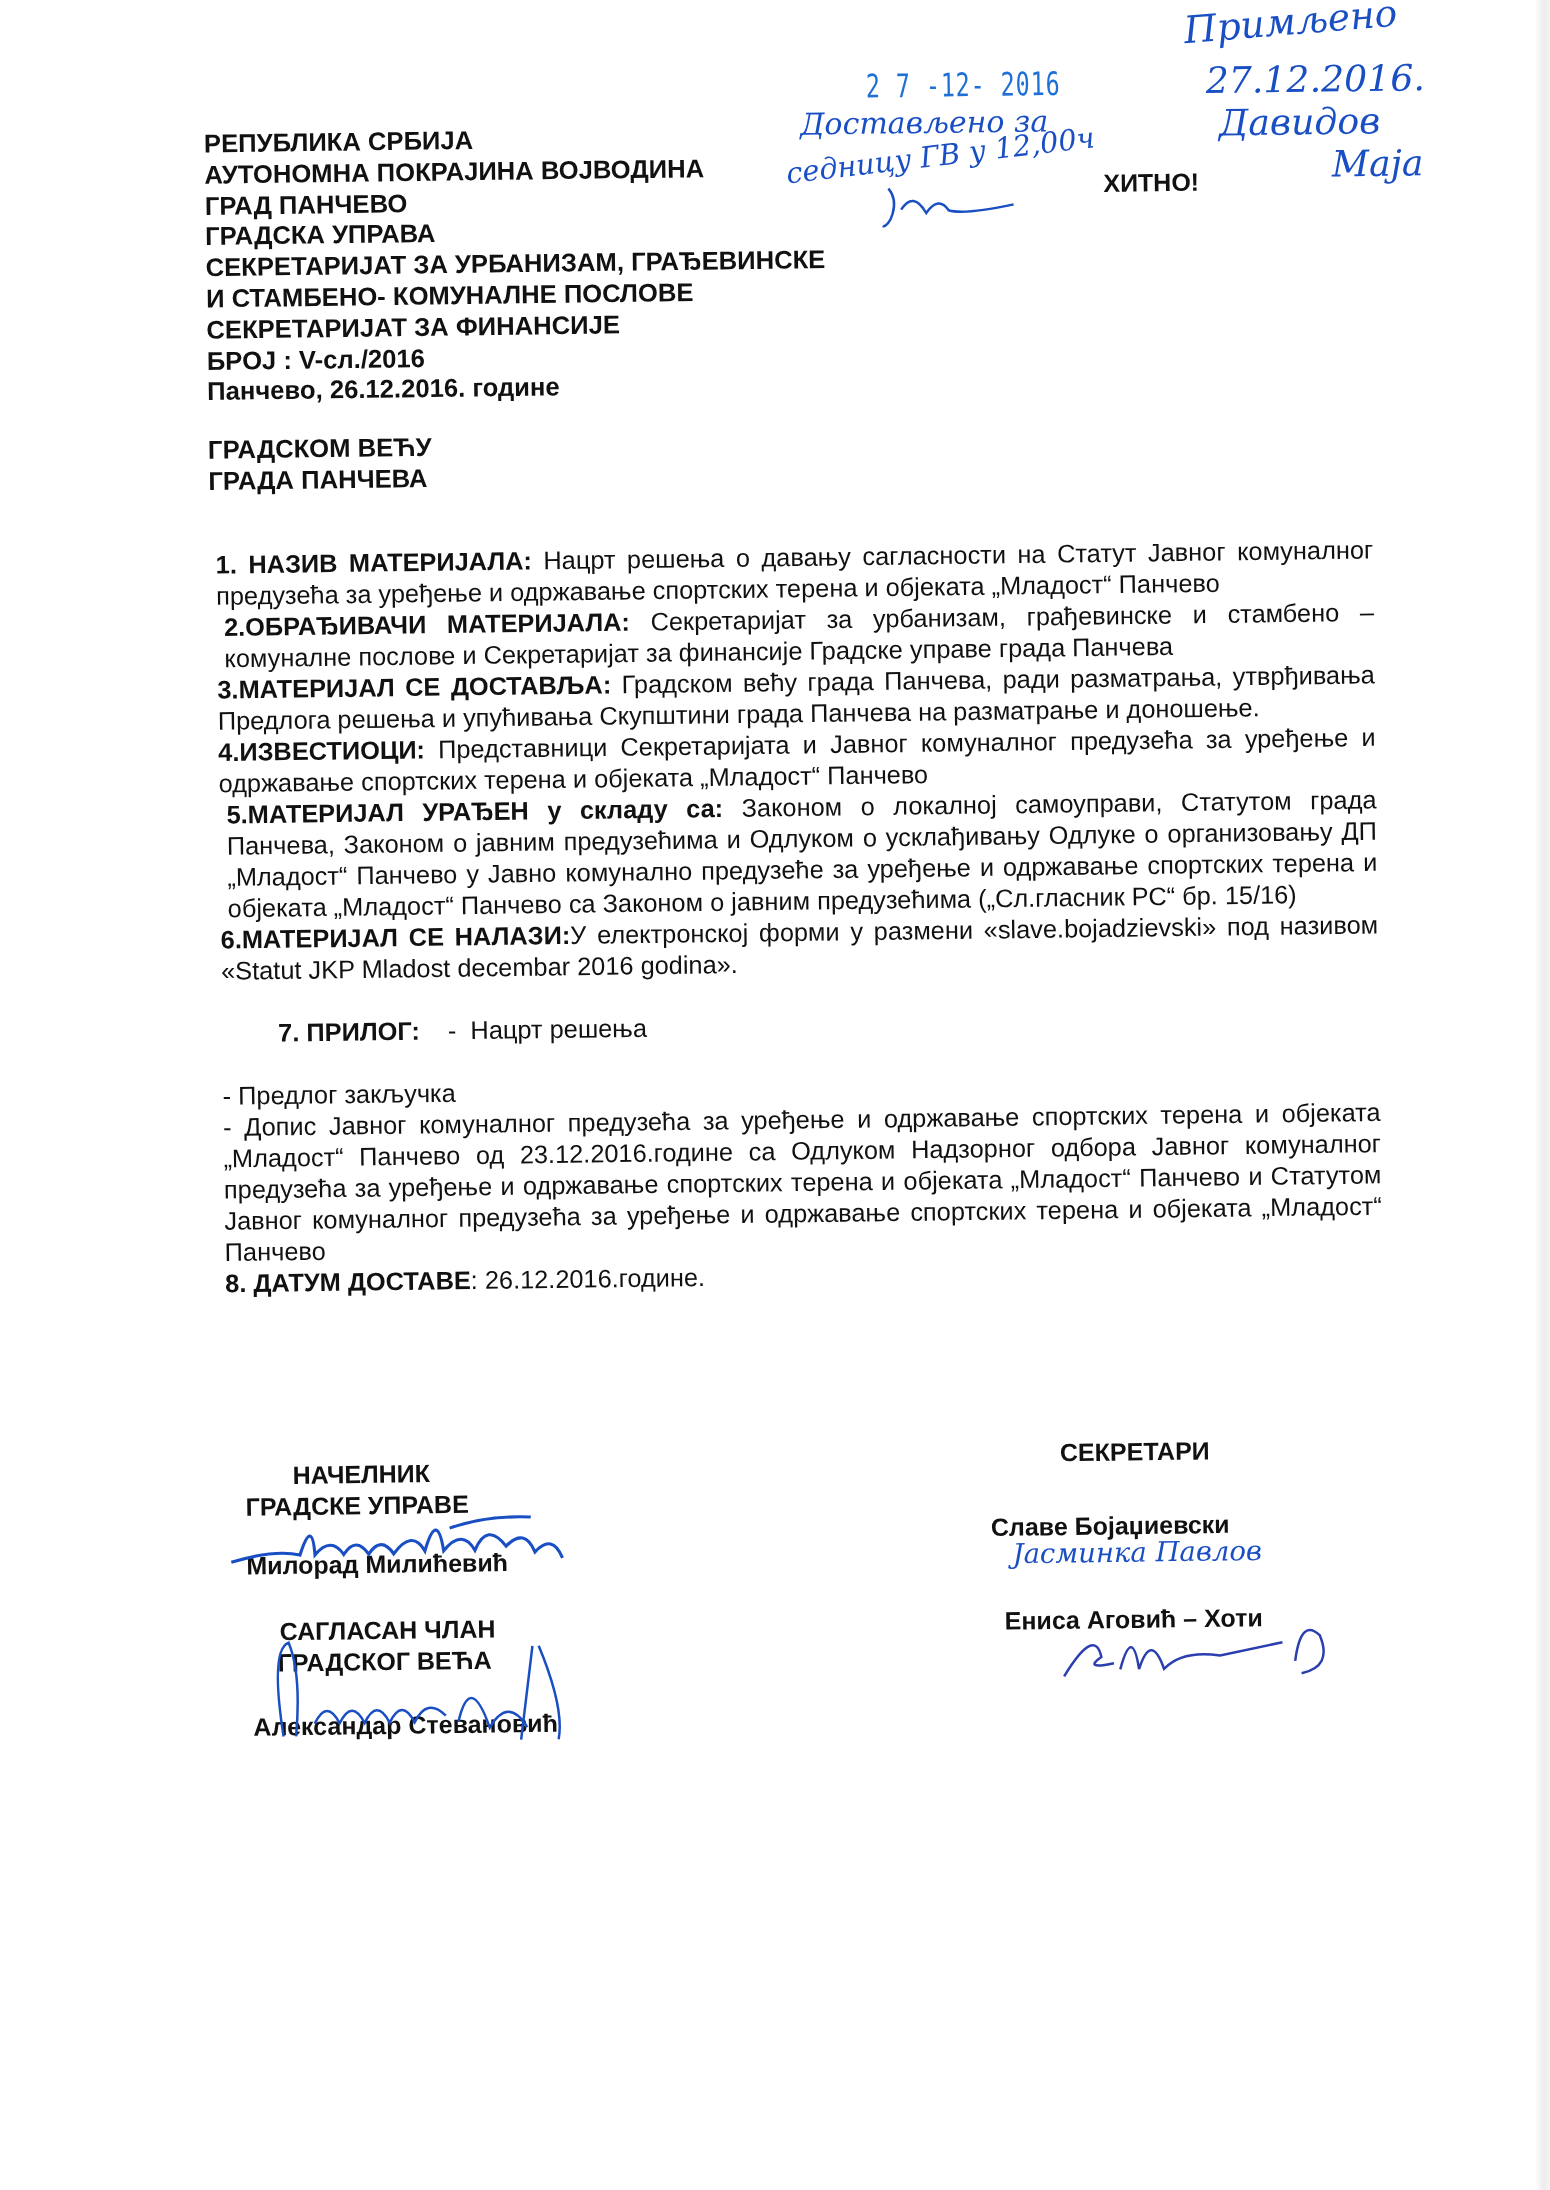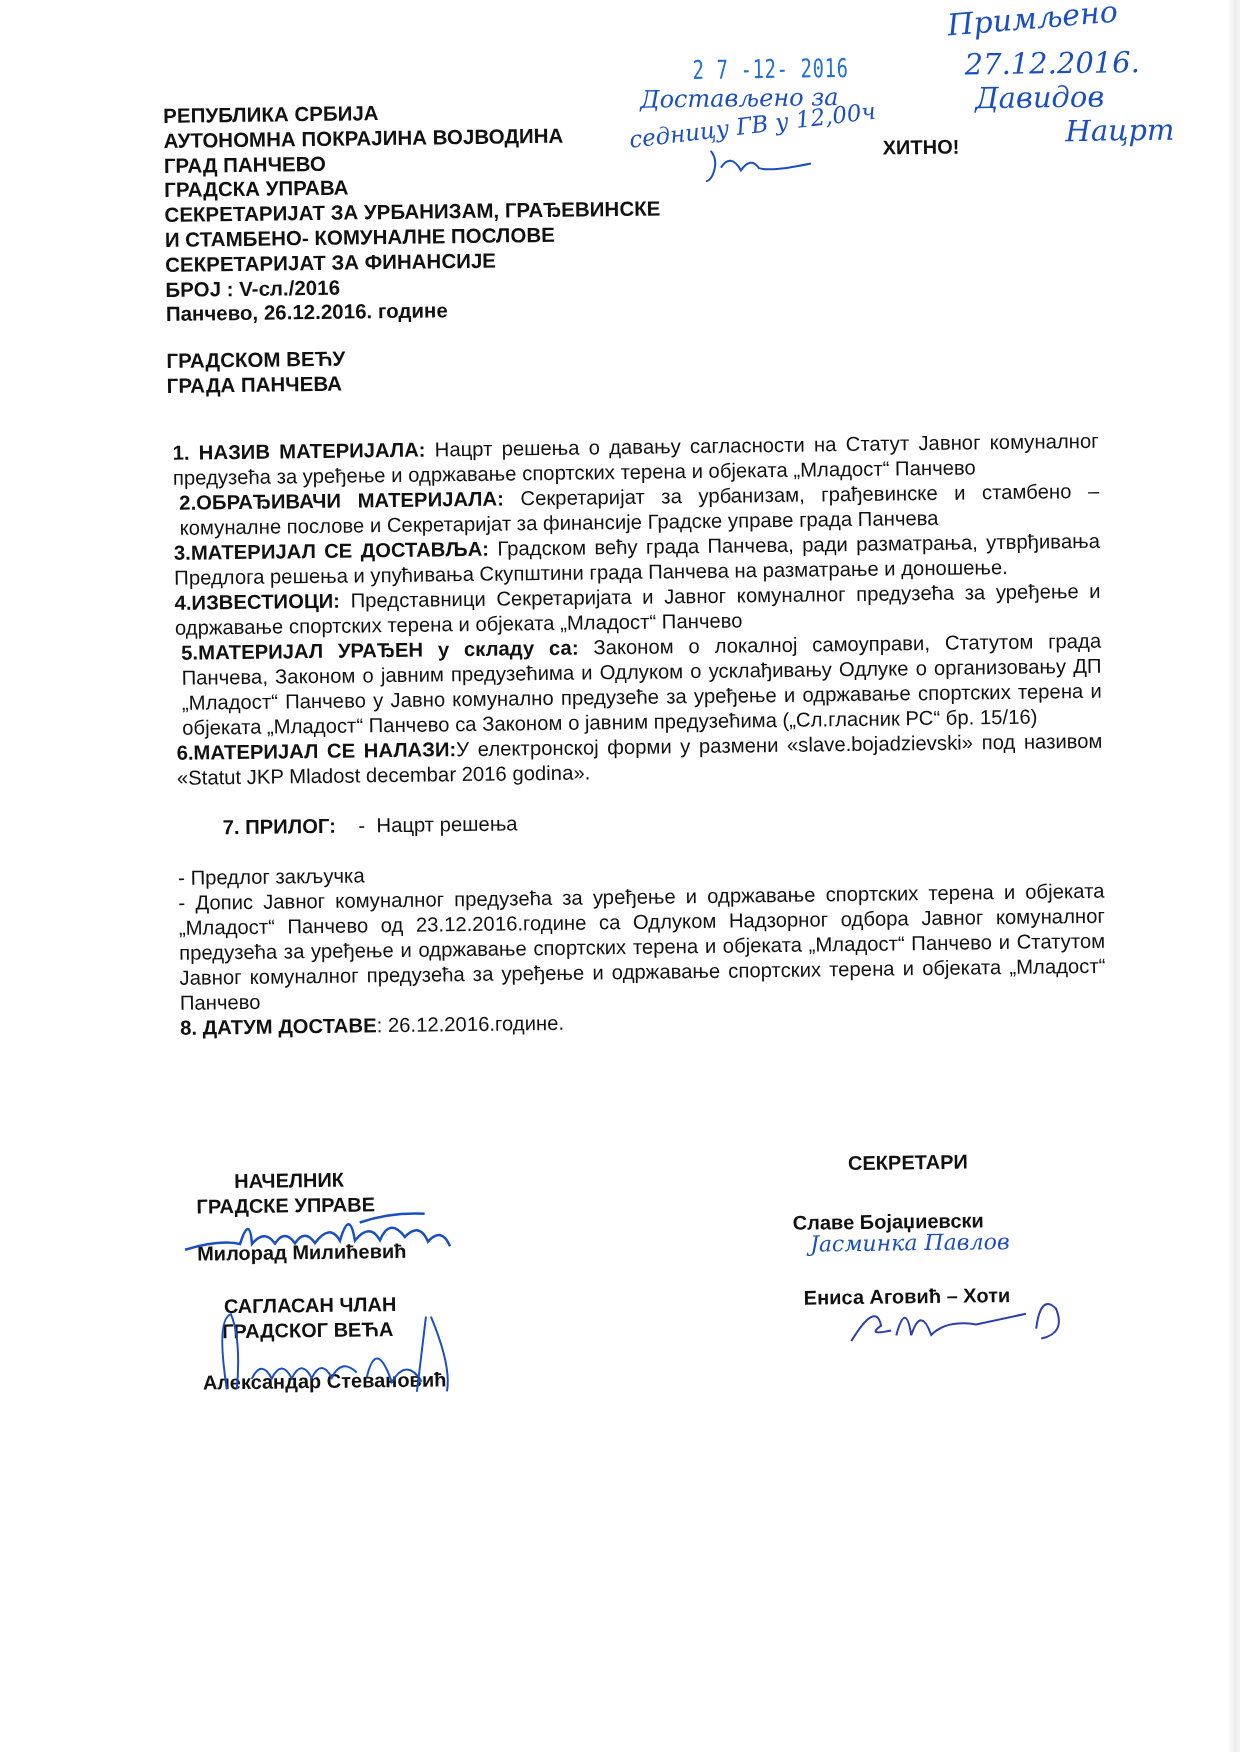--- a/index.html
+++ b/index.html
@@ -36,21 +36,21 @@
     <div class="stamp-date">2 7 -12- 2016</div>
     <div class="hand" style="left:640px; top:92px; font-size:24px;">Достављено за</div>
     <div class="hand" style="left:628px; top:120px; font-size:23px; transform:rotate(-6deg);">седницу ГВ у 12,00ч</div>
     <svg class="scribble" style="left:700px; top:150px;" width="120" height="45">
       <path d="M10 8 C20 20, 10 40, 5 38 M20 25 Q30 10 40 28 Q50 14 58 26 Q70 30 110 22" fill="none" stroke="#1a4fc4" stroke-width="2"></path>
     </svg>
 
     <div class="hand" style="left:948px; top:12px; font-size:30px; transform:rotate(-4deg);">Примљено</div>
     <div class="hand" style="left:965px; top:58px; font-size:29px;">27.12.2016.</div>
     <div class="hand" style="left:975px; top:92px; font-size:29px;">Давидов</div>
-    <div class="hand" style="left:1065px; top:126px; font-size:29px;">Нацрт</div>
+    <div class="hand" style="left:1065px; top:126px; font-size:29px;">Маја</div>
 
     <div class="hdr">
       <div>РЕПУБЛИКА СРБИЈА</div>
       <div>АУТОНОМНА ПОКРАЈИНА ВОЈВОДИНА</div>
       <div>ГРАД ПАНЧЕВО</div>
       <div>ГРАДСКА УПРАВА</div>
       <div>СЕКРЕТАРИЈАТ ЗА  УРБАНИЗАМ, ГРАЂЕВИНСКЕ</div>
       <div>И СТАМБЕНО- КОМУНАЛНЕ ПОСЛОВЕ</div>
       <div>СЕКРЕТАРИЈАТ ЗА ФИНАНСИЈЕ</div>
       <div>БРОЈ : V-сл./2016</div>

